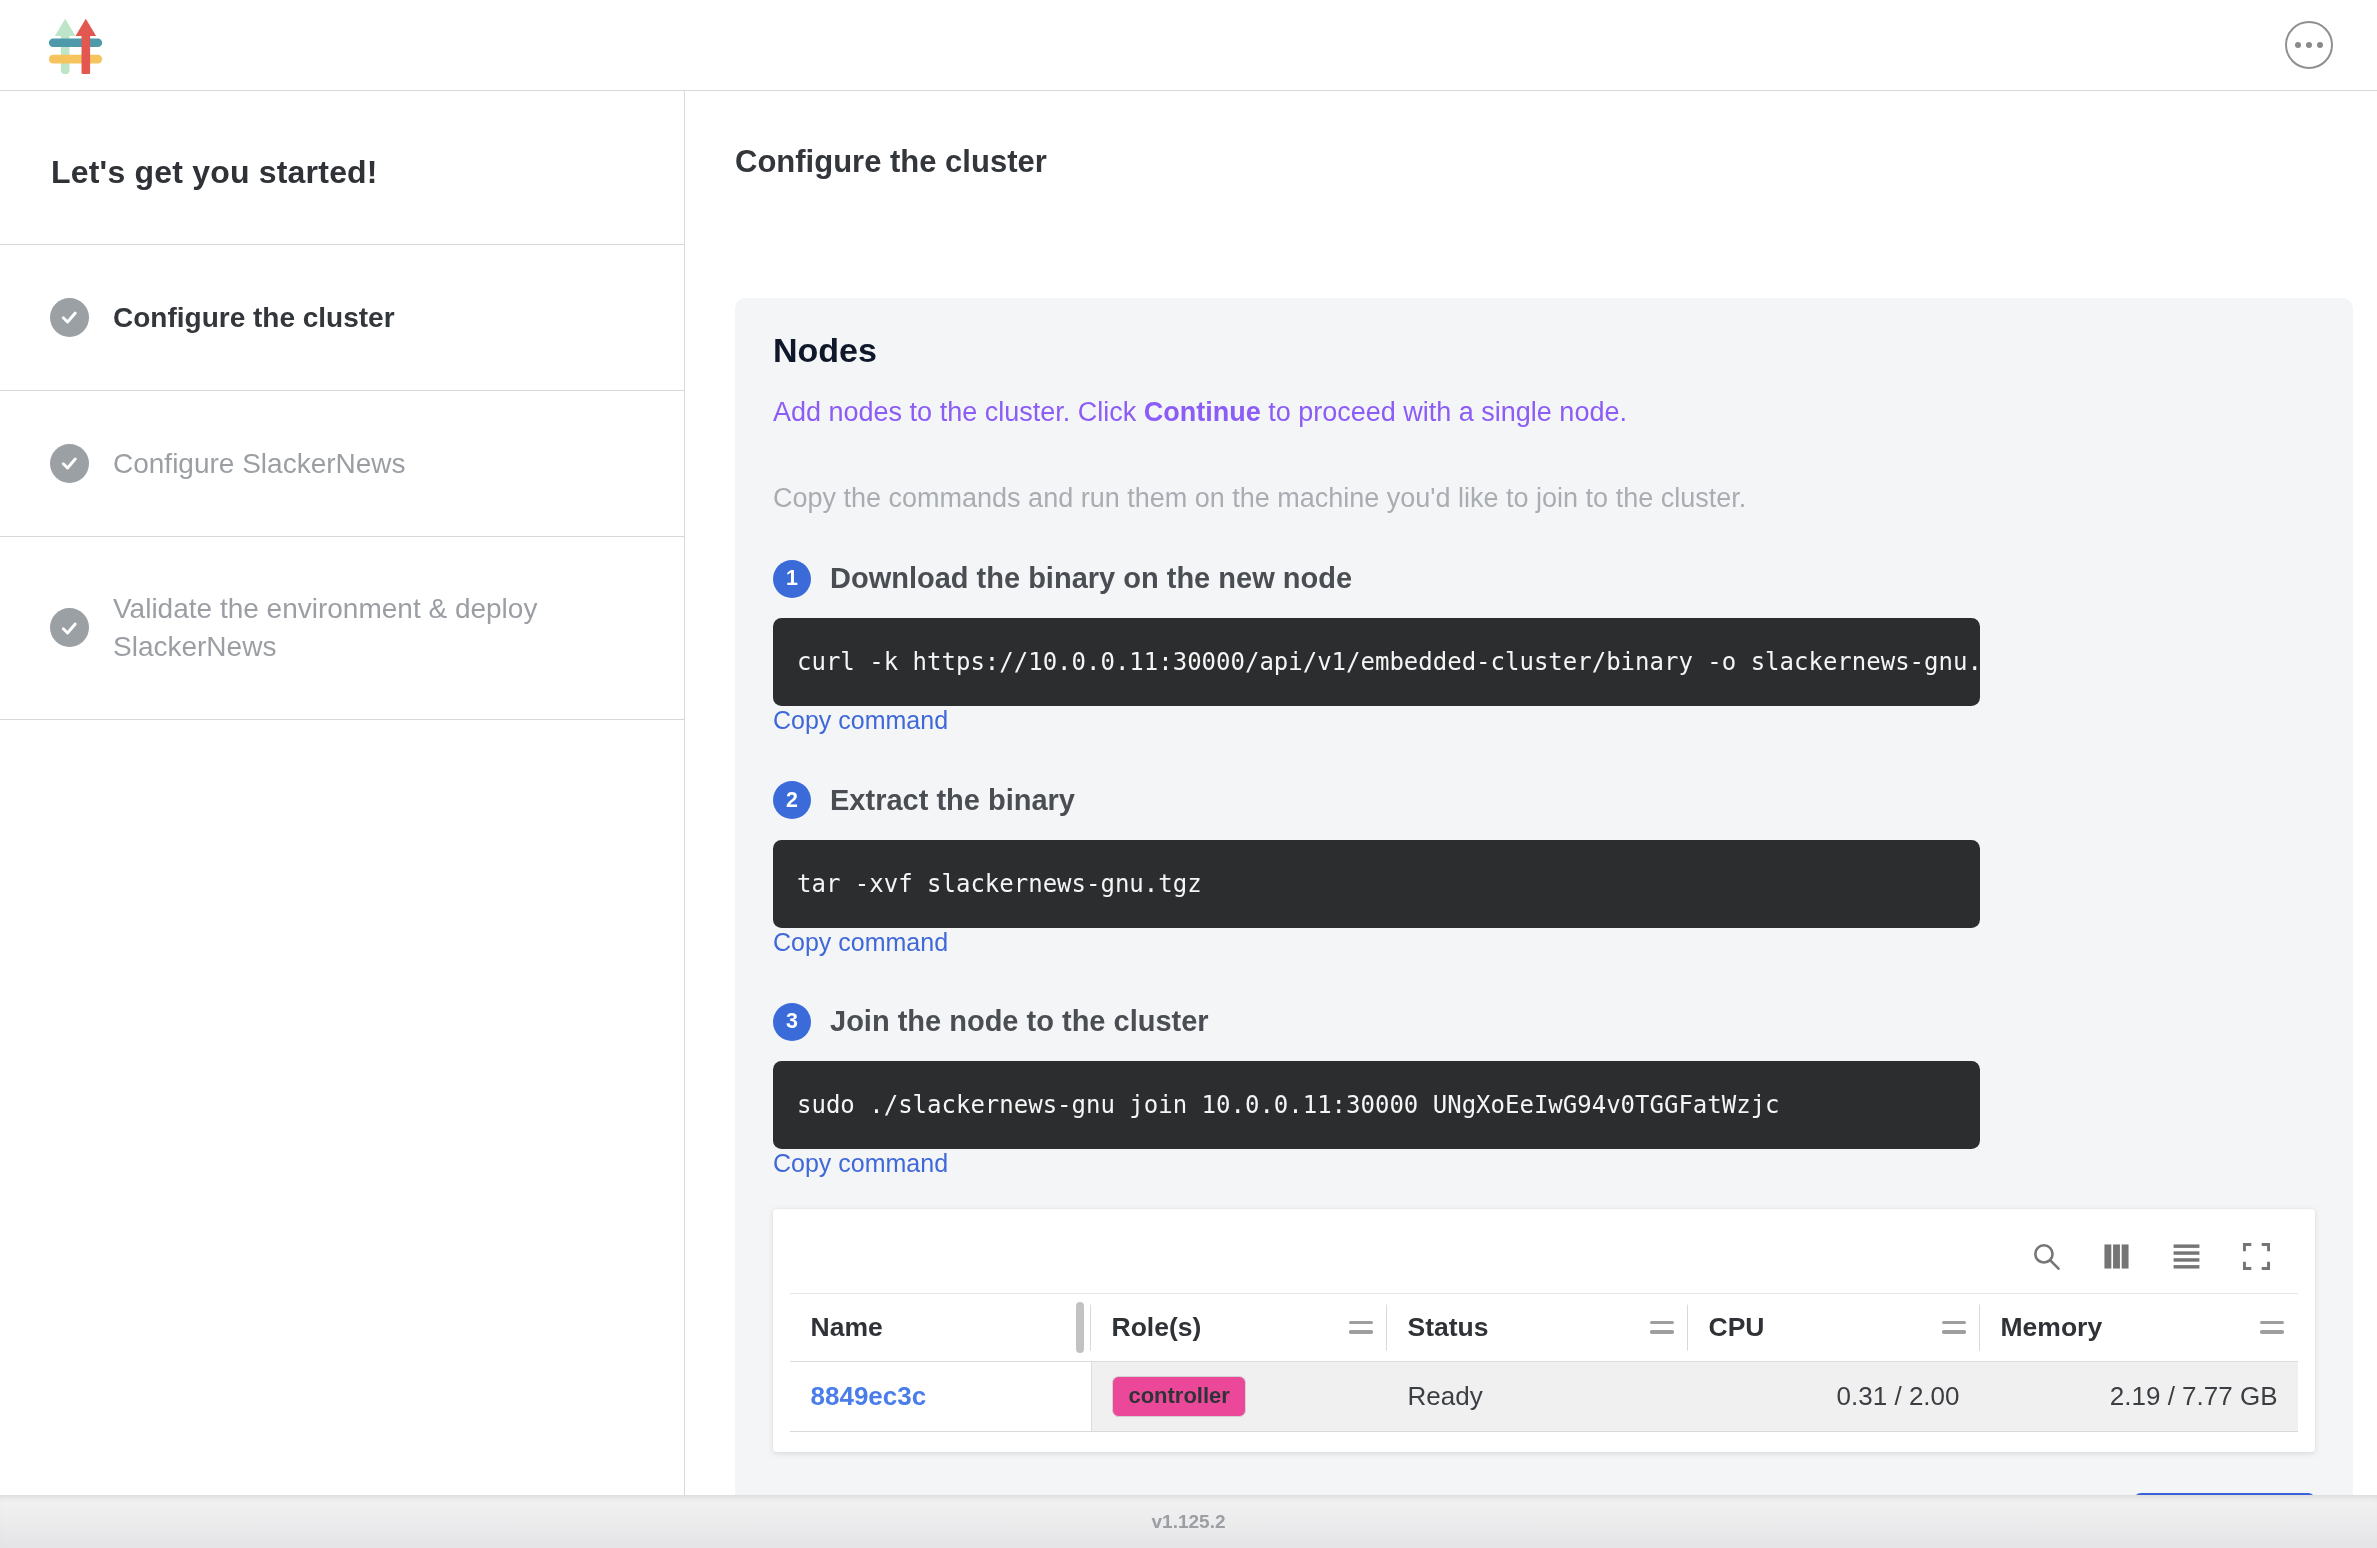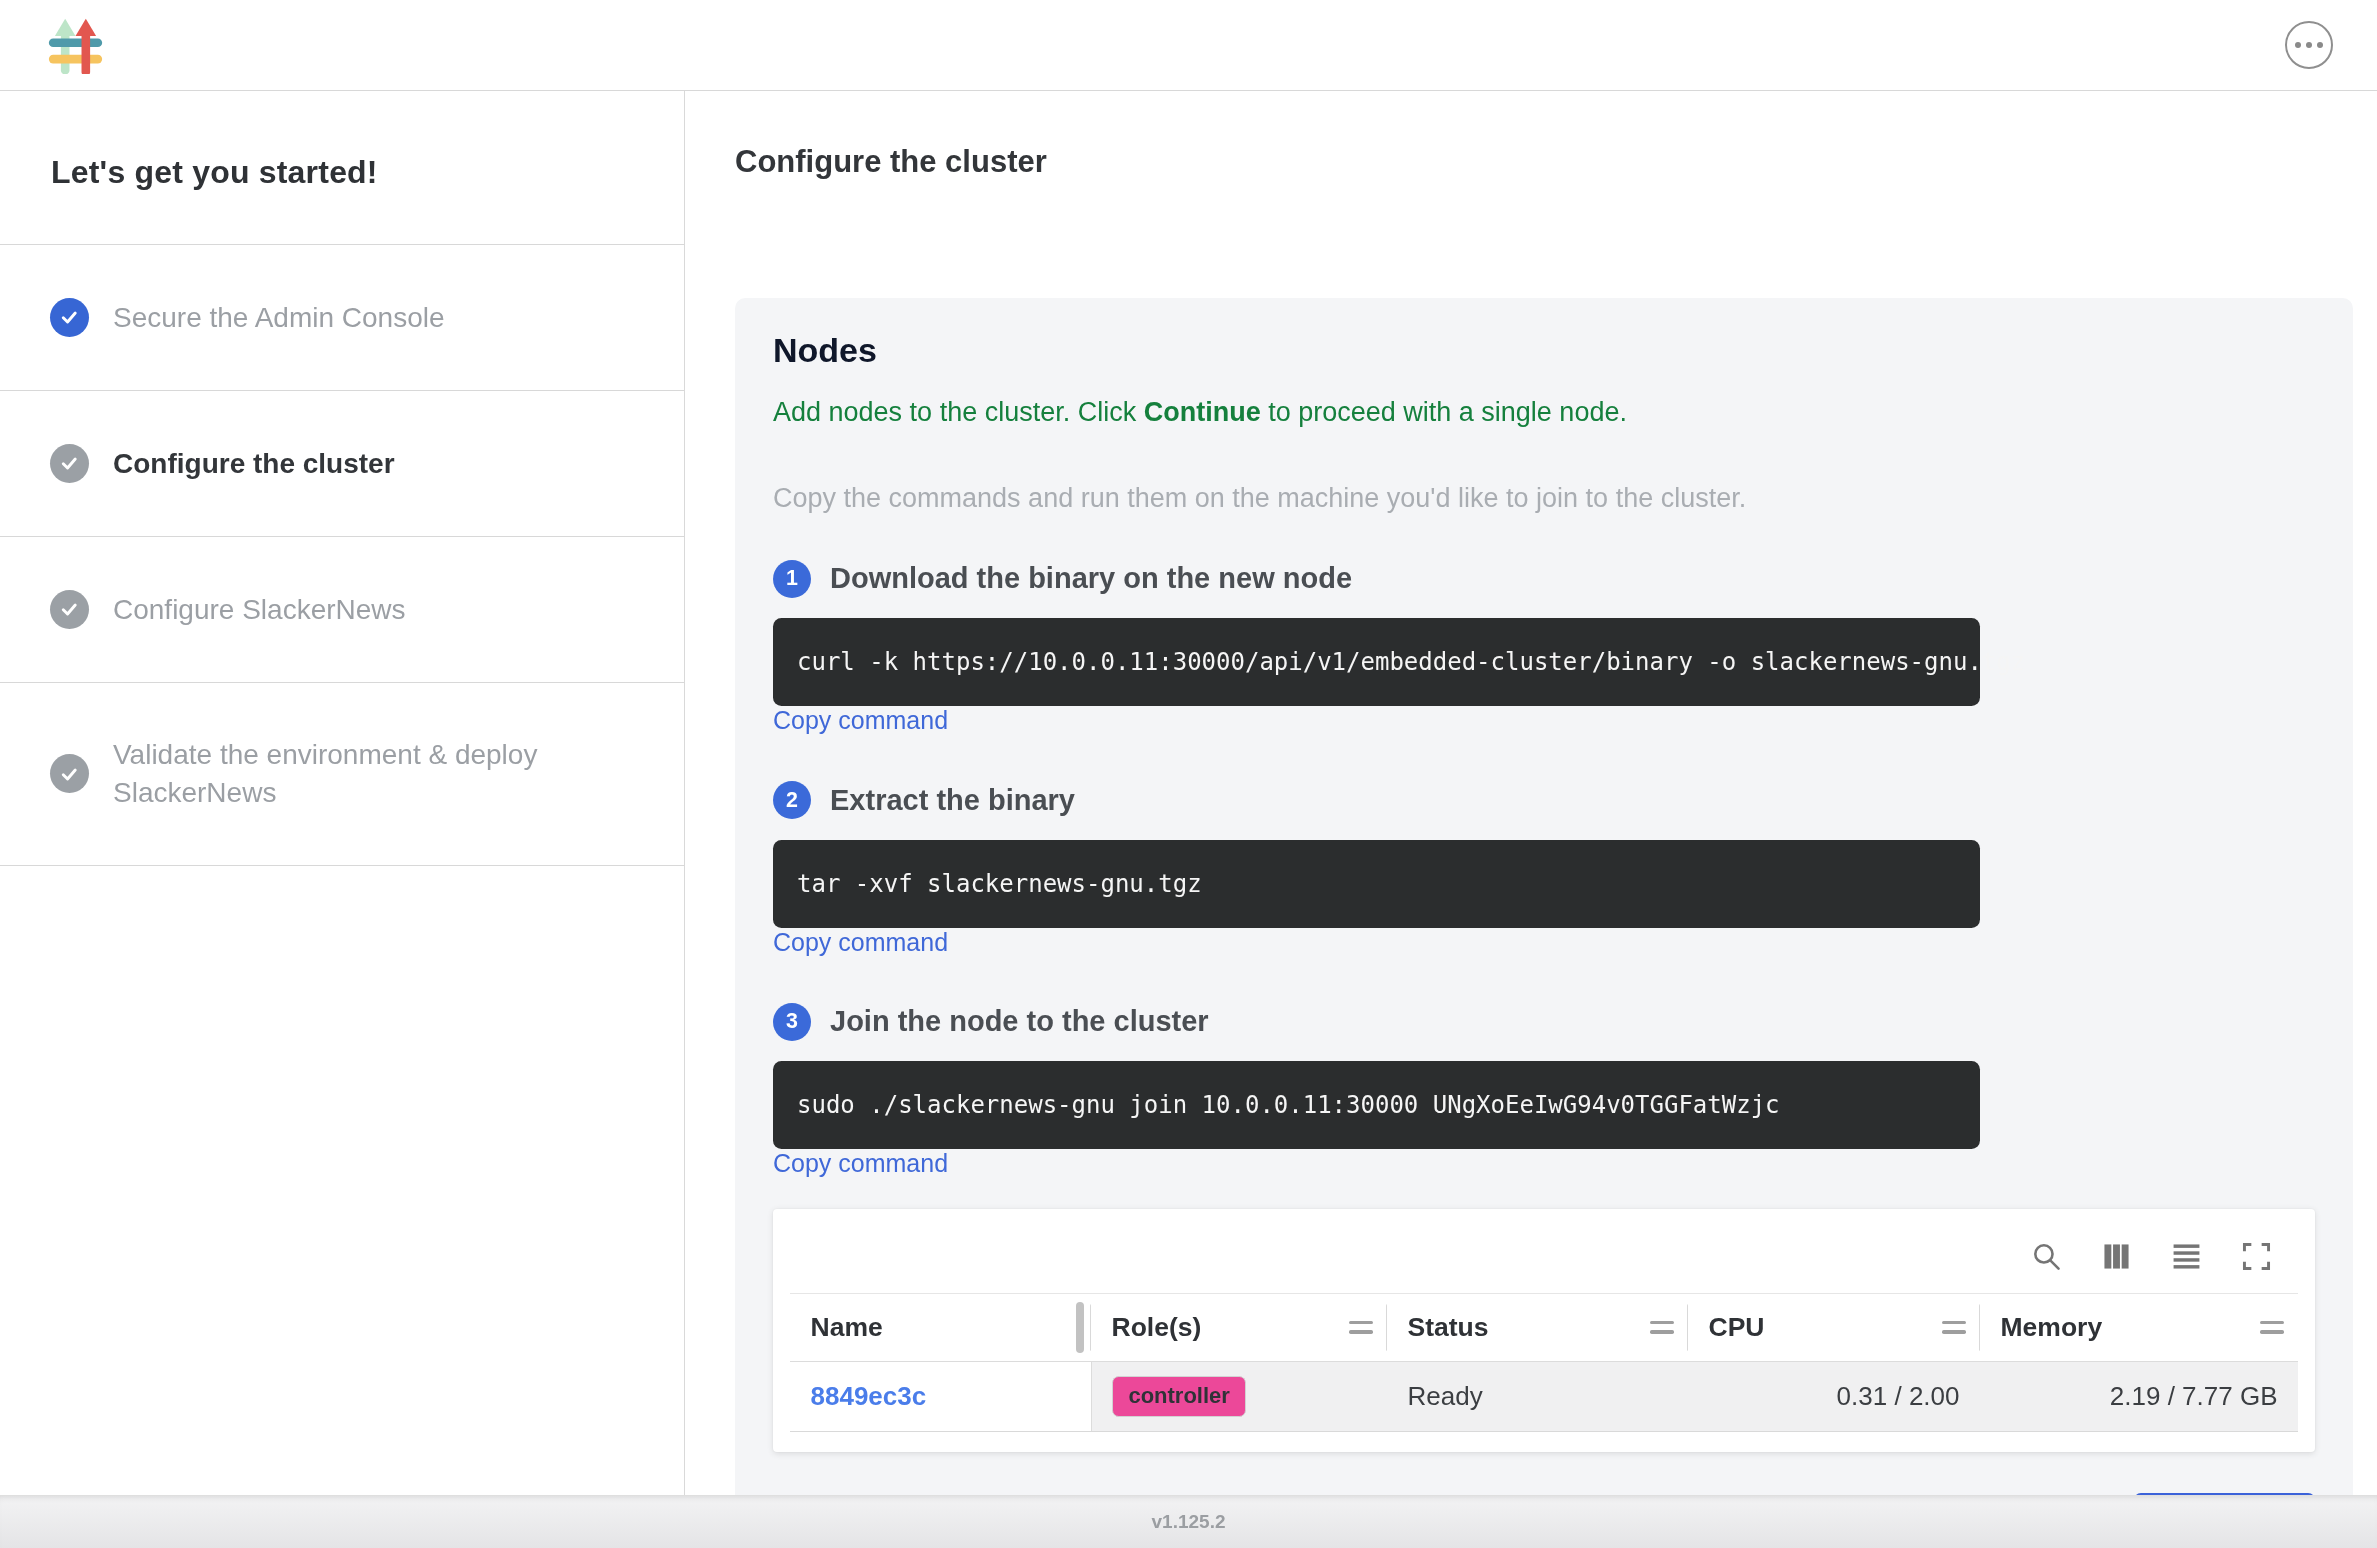--- a/index.html
+++ b/index.html
@@ -27,21 +27,21 @@
   .check-circle.done { background:#3766d4; }
   .check-circle svg { width:20.5px; height:20.5px; }
 
   
   .main { flex:1; padding:0 24px 0 50px; overflow:hidden; display:flex; flex-direction:column; background:#fff; }
   .main-title { font-size:31px; font-weight:700; color:#33363a; margin-top:53px; }
   .main-divider { height:1.7px; background:#c6c6c6; margin-top:65px; }
 
   .card { background:#f4f5f7; border-radius:10.3px; margin-top:53px; padding:26px 38px 38px 38px; display:flex; flex-direction:column; }
   .card h2 { font-size:34px; font-weight:700; color:#0f172a; margin-top:6.8px; }
-  .intro { font-size:27px; color:#15803d; margin-top:27px; }
+  .intro { font-size:27px; color:#8b5cf6; margin-top:27px; }
   .intro b { font-weight:700; }
   .instructions { font-size:27px; color:#a9adb2; margin-top:55px; }
 
   .step-head { display:flex; align-items:center; gap:19px; margin-top:46px; }
   .step-num { width:38px; height:38px; min-width:38px; border-radius:50%; background:#3b6ad9; color:#fff; font-size:21.4px; font-weight:700; display:flex; align-items:center; justify-content:center; }
   .step-title { font-size:29px; font-weight:700; color:#4a4e53; }
   .code-block { margin-top:20.5px; max-width:1207px; background:#2b2d2e; border-radius:8.5px; height:88px; display:flex; align-items:center; padding:0 24px; }
   .code-block code { font-family:"DejaVu Sans Mono", monospace; font-size:24px; color:#f5f5f5; white-space:nowrap; }
   .copy-link { margin-top:13.7px; font-size:25px; color:#3f68d8; text-decoration:none; width:fit-content; cursor:pointer; }
 
@@ -93,28 +93,20 @@
       <span class="dot"></span>
       <span class="dot"></span>
     </div>
   </div>
 
   <div class="content">
 
     <div class="sidebar">
       <div class="sidebar-title">Let's get you started!</div>
 
-      <div class="side-item">
-        <span class="check-circle done">
-          <svg viewBox="0 0 24 24">
-              <path d="M5 12.5 L10 17.5 L19 7" stroke="#fff" stroke-width="3.4" fill="none" stroke-linecap="round" stroke-linejoin="round"></path>
-            </svg>
-        </span>
-        <span class="label">Secure the Admin Console</span>
-      </div>
 
       <div class="side-item current">
         <span class="check-circle">
           <svg viewBox="0 0 24 24">
               <path d="M5 12.5 L10 17.5 L19 7" stroke="#fff" stroke-width="3.4" fill="none" stroke-linecap="round" stroke-linejoin="round"></path>
             </svg>
         </span>
         <span class="label">Configure the cluster</span>
       </div>
 

